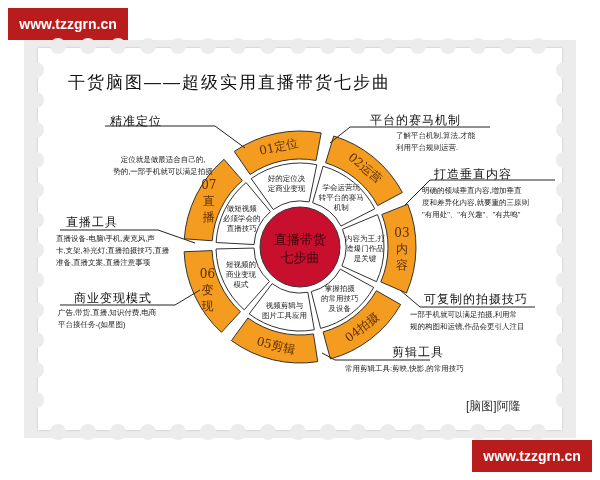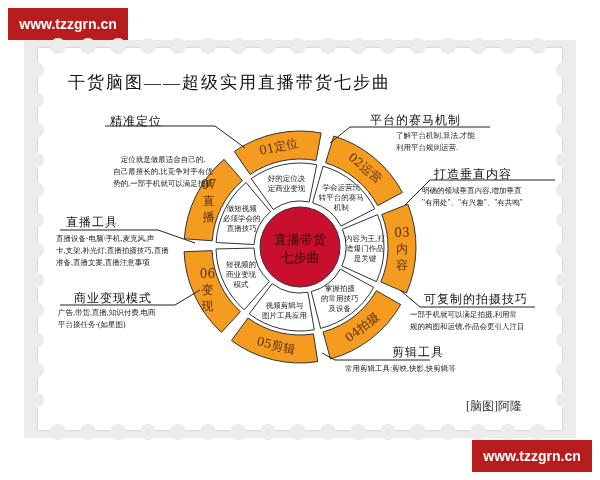--- a/index.html
+++ b/index.html
@@ -4,21 +4,21 @@
 <style>
   html, body { margin:0; padding:0; }
   body { width:600px; height:480px; background:#ffffff; position:relative; overflow:hidden;
          font-family:"DejaVu Sans", sans-serif; }
   .watermark { position:absolute; background:#b91c1c; color:#ffffff; font-family:"Liberation Sans", sans-serif;
                font-size:14px; font-weight:bold; display:flex; align-items:center; justify-content:center; }
   .wm-top { left:8px; top:8px; width:120px; height:32px; }
   .wm-bottom { left:472px; top:440px; width:120px; height:32px; }
   .stamp-bg { position:absolute; left:24px; top:40px; width:552px; height:398px; background:#ececec; }
   svg.main { position:absolute; left:0; top:0; }
-  .txt { position:absolute; font-family:Liberation Serif, serif; color:#111; }
+  .txt { position:absolute; font-family:Liberation Sans, sans-serif; color:#111; }
   .title { left:68px; top:71px; font-size:17px; letter-spacing:2px; }
   .head { font-size:12px; letter-spacing:1px; }
   .body { font-size:7.5px; line-height:12px; color:#222; }
   .sig { font-size:12px; color:#333; }
 </style>
 </head>
 <body>
 
 <div class="watermark wm-top">www.tzzgrn.cn</div>
 <div class="stamp-bg"></div>
@@ -146,33 +146,33 @@
     <polyline points="535,307 420,307 400,290"></polyline>
     <polyline points="430,360 335,360 322,353"></polyline>
   </g>
 </svg>
 
 <div class="txt title">干货脑图——超级实用直播带货七步曲</div>
 
 <div class="txt head" style="left:110px;top:113px;text-align:center;">精准定位</div>
 <div class="txt body" style="left:98px;top:130px;width:130px;text-align:center;margin-top:24px;">
   <div>定位就是做最适合自己的,</div>
-  <div>自己最擅长的,比竞争对手有优</div>
   <div>势的,一部手机就可以满足拍摄</div>
 </div>
 
 <div class="txt head" style="left:370px;top:112px;">平台的赛马机制</div>
 <div class="txt body" style="left:372px;top:130px;width:120px;margin-left:24px;">
   <div>了解平台机制,算法,才能</div>
   <div>利用平台规则运营.</div>
 </div>
 
 <div class="txt head" style="left:434px;top:166px;">打造垂直内容</div>
 <div class="txt body" style="left:422px;top:185px;width:140px;">
   <div>明确的领域垂直内容,增加垂直</div>
+  <div>度和差异化内容,就要重的三原则</div>
   <div>"有用处"、"有兴趣"、"有共鸣"</div>
 </div>
 
 <div class="txt head" style="left:66px;top:214px;">直播工具</div>
 <div class="txt body" style="left:56px;top:233px;width:140px;">
   <div>直播设备-电脑\手机,麦克风,声</div>
   <div>卡,支架,补光灯;直播拍摄技巧,直播</div>
   <div>准备,直播文案,直播注意事项</div>
 </div>
 
@@ -183,18 +183,18 @@
 </div>
 
 <div class="txt head" style="left:424px;top:291px;">可复制的拍摄技巧</div>
 <div class="txt body" style="left:410px;top:309px;width:140px;">
   <div>一部手机就可以满足拍摄,利用常</div>
   <div>规的构图和运镜,作品会更引人注目</div>
 </div>
 
 <div class="txt head" style="left:392px;top:344px;">剪辑工具</div>
 <div class="txt body" style="left:345px;top:363px;width:140px;">
-  <div>常用剪辑工具:剪映,快影,快剪辑等</div>
+  <div>常用剪辑工具:剪映,快影,的常用技巧</div>
 </div>
 
 <div class="txt sig" style="left:466px;top:398px;">[脑图]阿隆</div>
 
 <div class="watermark wm-bottom">www.tzzgrn.cn</div>
 
 </body></html>

